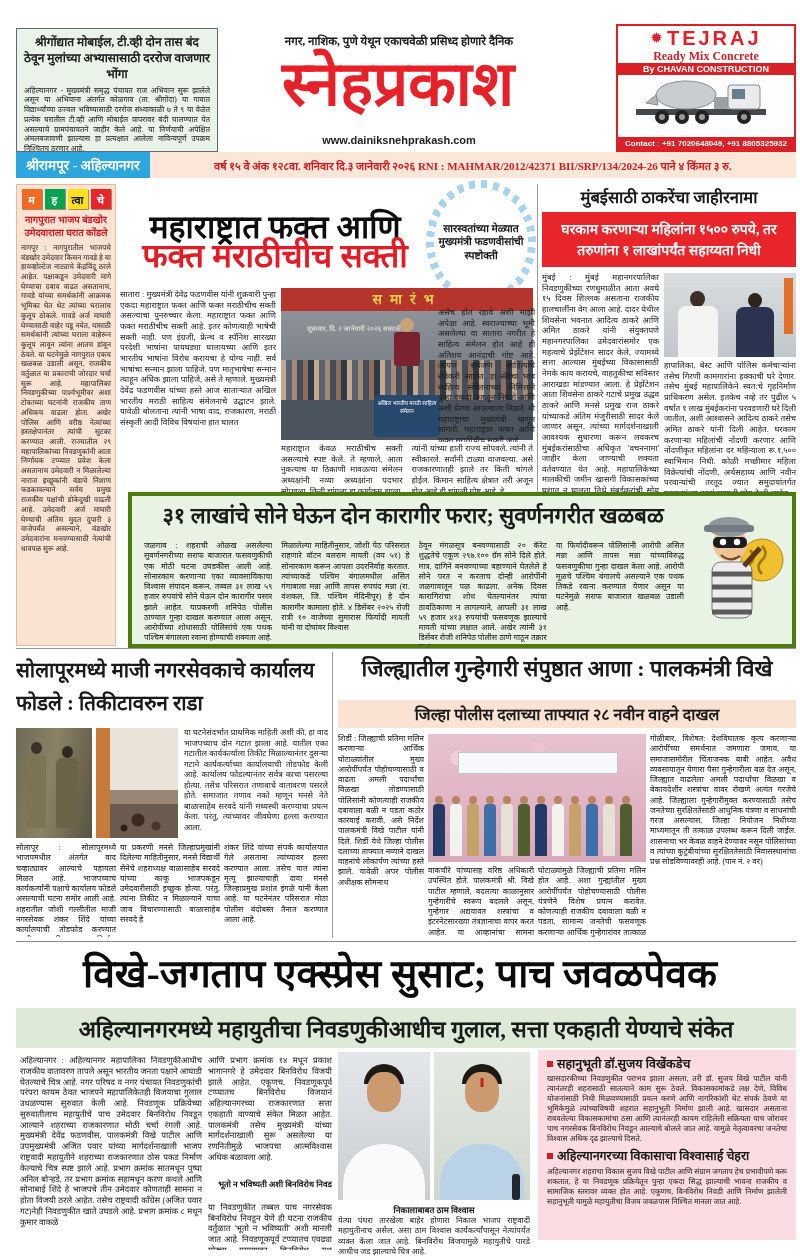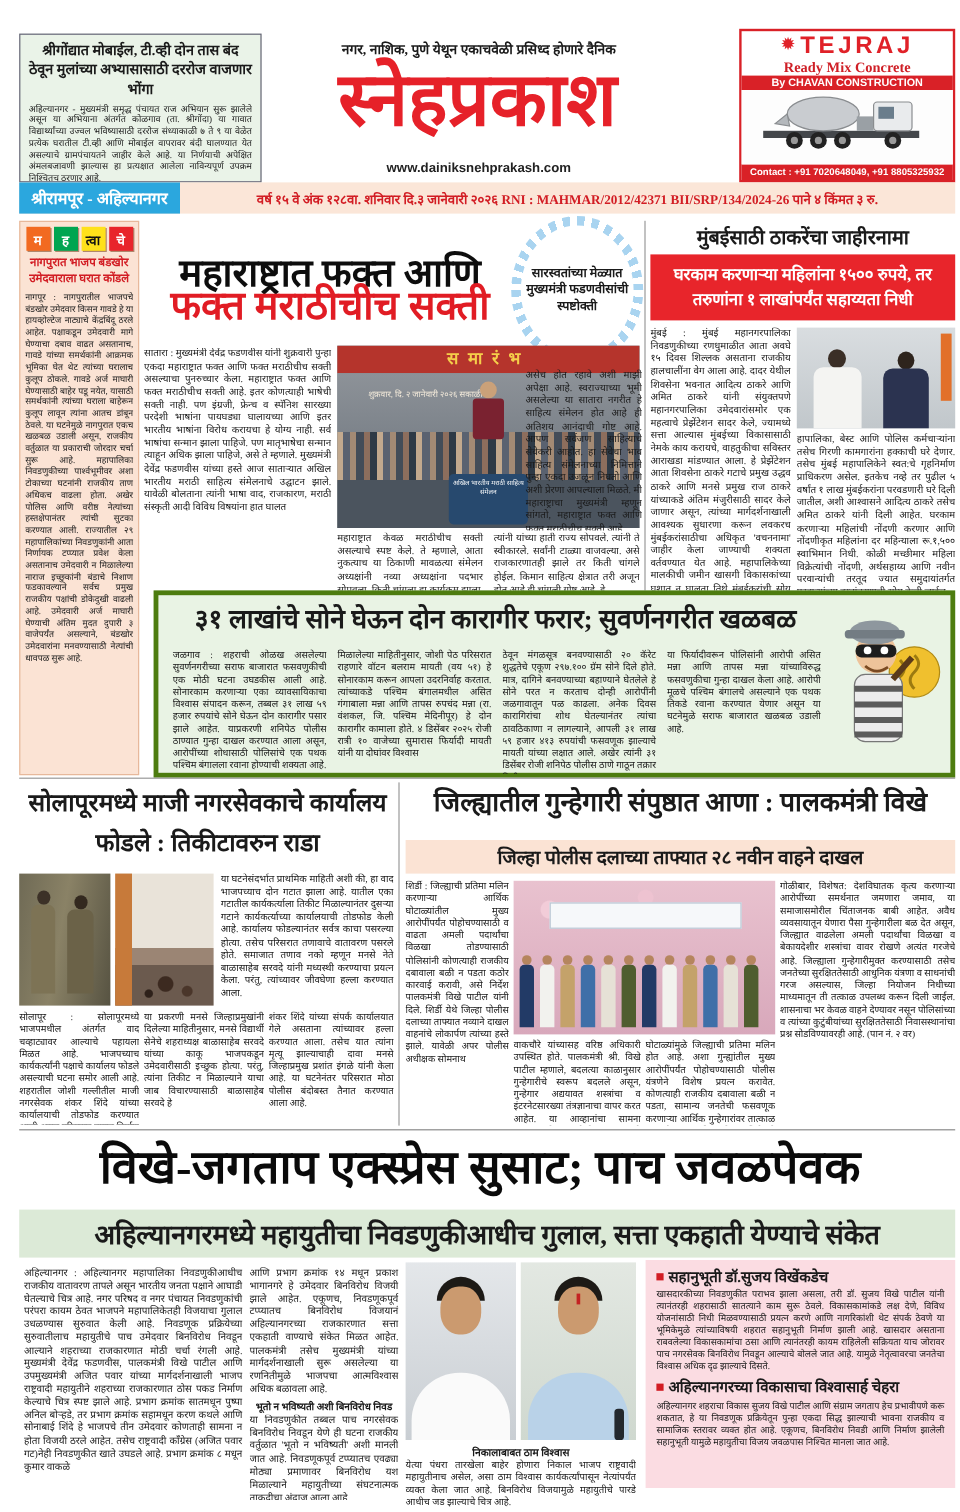--- a/index.html
+++ b/index.html
@@ -81,21 +81,21 @@
   .mum-c2{left:664px;top:361px;width:132px;height:144px;font-size:8.2px;}
 
   
   .gold{left:128px;top:492px;width:668px;height:156px;background:#e9f3e4;border:4px solid #4d7c0f;box-sizing:border-box;}
   .gold-h{text-align:center;font-weight:bold;font-size:22px;padding:5px 104px 0 6px;line-height:1.4;height:34px;overflow:hidden;}
   .gold-body{display:flex;gap:9px;padding:6px 108px 0 12px;}
   .gold-col{flex:1;font-size:7.9px;height:104px;overflow:hidden;text-align:justify;line-height:1.3;}
   .thief{position:absolute;right:4px;top:4px;width:100px;height:146px;}
 
   
-  .sol-h{left:16px;top:654px;width:314px;text-align:center;font-weight:bold;font-size:20.5px;line-height:1.6;height:70px;overflow:hidden;}
+  .sol-h{left:16px;top:654px;width:314px;text-align:left;font-weight:bold;font-size:20.5px;line-height:1.6;height:70px;overflow:hidden;}
   .sol-p1{left:16px;top:728px;width:76px;height:110px;background:linear-gradient(100deg,#6f6a55,#8a8266 45%,#575342);overflow:hidden;}
   .sp-f1{position:absolute;left:10px;top:26px;width:20px;height:74px;background:#7d7355;border-radius:6px 6px 0 0;}
   .sp-f1h{position:absolute;left:15px;top:14px;width:11px;height:12px;border-radius:50%;background:#3c3127;}
   .sp-f2{position:absolute;left:40px;top:30px;width:22px;height:70px;background:#6b6248;border-radius:6px 6px 0 0;}
   .sp-f2h{position:absolute;left:46px;top:18px;width:11px;height:12px;border-radius:50%;background:#33291f;}
   .sol-p2{left:96px;top:728px;width:82px;height:110px;background:
       radial-gradient(circle at 42px 92px,#3c2a20 6px,transparent 7px),
       radial-gradient(circle at 60px 98px,#4a362a 4px,transparent 5px),
       radial-gradient(circle at 28px 100px,#2e211a 3px,transparent 4px),
       linear-gradient(90deg,#c77a3a 0 14px,transparent 14px),
@@ -124,21 +124,21 @@
   .dp-fig:nth-child(6n+5) b{background:#e6e1d6;} .dp-fig:nth-child(6n) b{background:#4f5d2f;}
   .dist-c2{left:428px;top:866px;width:106px;height:72px;font-size:7.9px;}
   .dist-c3{left:538px;top:866px;width:108px;height:72px;font-size:7.9px;}
   .dist-c4{left:650px;top:734px;width:146px;height:204px;font-size:7.9px;}
 
   
   .bot-h{left:16px;top:944px;width:768px;text-align:center;font-weight:bold;font-size:39px;color:#0a0a0a;height:62px;overflow:hidden;line-height:1.55;}
   .bot-sub{left:16px;top:1008px;width:780px;height:40px;background:#dcead7;display:flex;align-items:center;justify-content:center;font-weight:bold;font-size:22.5px;}
   .bot-c1{left:20px;top:1056px;width:182px;height:194px;font-size:8.3px;}
   .bot-c2{left:208px;top:1056px;width:124px;height:194px;font-size:8.3px;overflow:hidden;}
-  .bot-c2 .sub{font-weight:bold;text-align:center;margin:2px 0;}
+  .bot-c2 .sub{font-weight:bold;text-align:right;margin:14px 0;}
   .por{overflow:hidden;}
   .bot-p1{left:338px;top:1052px;width:92px;height:148px;background:linear-gradient(#e4e7ea,#c9ced3);}
   .bot-p2{left:434px;top:1052px;width:96px;height:148px;background:linear-gradient(#e3e8e2,#cfd8cf);}
   .hair{position:absolute;left:50%;top:12px;transform:translateX(-50%);width:40px;height:20px;border-radius:20px 20px 0 0;background:#1d1a16;}
   .face{position:absolute;left:50%;top:20px;transform:translateX(-50%);width:34px;height:40px;border-radius:45%;background:#cb9a6f;}
   .shirt1{position:absolute;left:50%;bottom:0;transform:translateX(-50%);width:82px;height:56px;border-radius:40px 40px 0 0;background:#fafafa;}
   .shirt2{position:absolute;left:50%;bottom:0;transform:translateX(-50%);width:84px;height:56px;border-radius:40px 40px 0 0;background:#b9d2e8;}
   .tilak{position:absolute;left:50%;top:26px;transform:translateX(-50%);width:3px;height:9px;background:#c42222;}
   .mic{position:absolute;right:10px;bottom:0;width:8px;height:26px;background:#23282e;border-radius:3px;}
   .bot-cap{left:338px;top:1204px;width:192px;height:50px;font-size:8px;}

